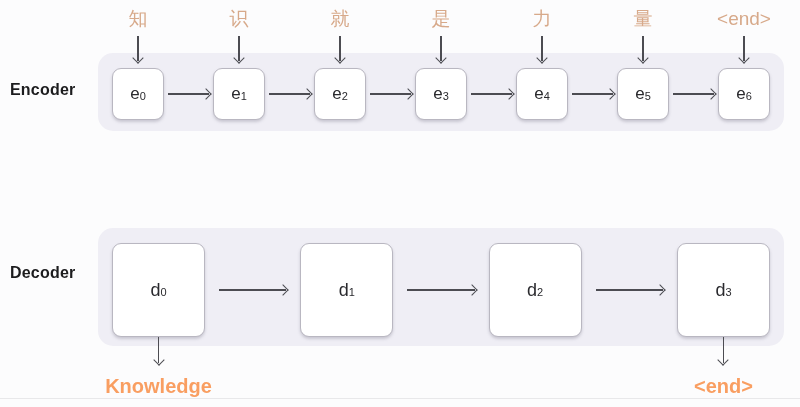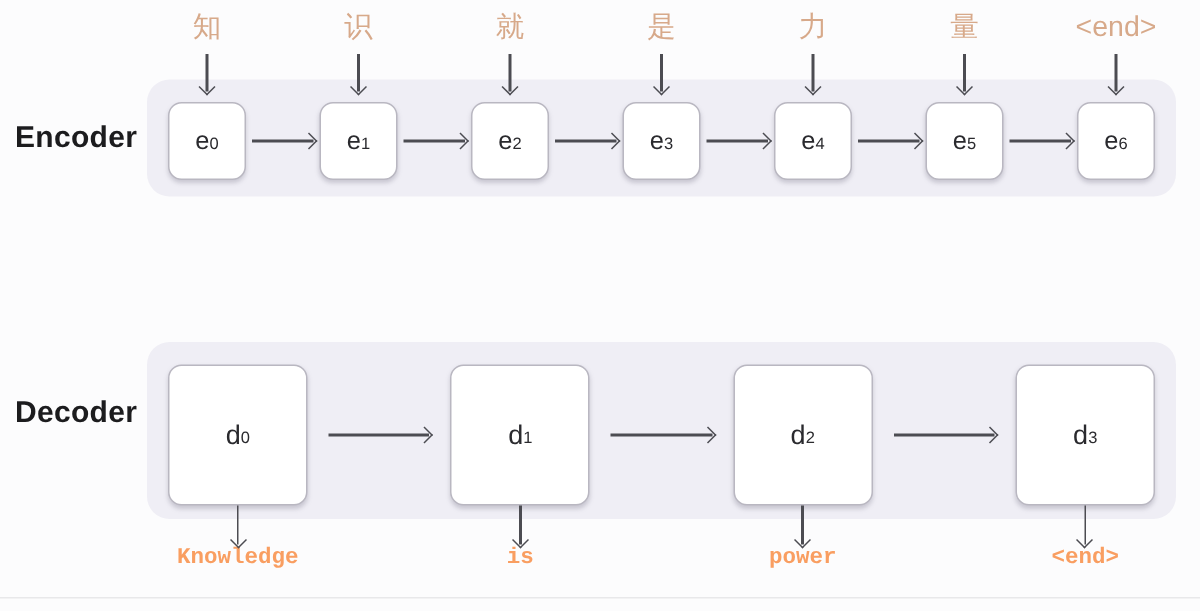--- a/index.html
+++ b/index.html
@@ -5,21 +5,21 @@
   html, body { margin:0; padding:0; }
   body {
     width:800px; height:407px;
     position:relative; overflow:hidden;
     background:var(--page-bg, #fcfcfd);
     font-family:"Liberation Sans", sans-serif;
   }
 
   .side-label {
     position:absolute; left:10px;
-    font-size:20px; font-weight:bold;
+    font-size:16px; font-weight:bold;
     color:var(--side-label, #1c1c1e);
     letter-spacing:0.2px;
   }
   #encoder-label { top:81px; }
   #decoder-label { top:264px; }
 
   .panel {
     position:absolute; left:98px; width:686px;
     background:var(--panel-bg, #efeef5);
     border-radius:15px;
@@ -79,25 +79,24 @@
     height:22px; line-height:22px;
     font-size:19px;
     color:var(--input-token, #d7a98a);
     white-space:nowrap;
   }
   .token-cell .v-arrow { height:25px; margin-top:6px; }
 
   .out-cell { flex:none; width:93px; display:flex; flex-direction:column; align-items:center; }
   .out-cell .v-arrow { height:26px; }
   .out-label {
-    margin-top:0;
-    font-size:15px; font-weight:bold;
+    margin-top:12px;
+    font-size:20px; font-weight:bold;
     color:var(--output-token, #f99e61);
     white-space:nowrap;
-    font-family:Liberation Mono, monospace;
   }
 
   #bottom-divider {
     position:absolute; left:0; top:398px; width:800px; height:1px;
     background:var(--divider, #e8e8ea); z-index:0;
   }
 </style>
 </head>
 <body>
 
@@ -182,29 +181,21 @@
         <div class="h-arrow"></div>
       </div>
       <div class="cell-box dec-box">d<sub>3</sub></div>
     </div>
   <div id="output-row">
       <div class="out-cell">
         <div class="v-arrow"></div>
         <div class="out-label">Knowledge</div>
       </div>
       <div class="flex-spacer"></div>
-      <div class="out-cell">
-        <div class="v-arrow"></div>
-        <div class="out-label">is</div>
-      </div>
-      <div class="flex-spacer"></div>
-      <div class="out-cell">
-        <div class="v-arrow"></div>
-        <div class="out-label">power</div>
-      </div>
+      <div class="flex-spacer"></div>
       <div class="flex-spacer"></div>
       <div class="out-cell">
         <div class="v-arrow"></div>
         <div class="out-label">&lt;end&gt;</div>
       </div>
     </div>
 
   <div id="bottom-divider"></div>
 </div>
 

